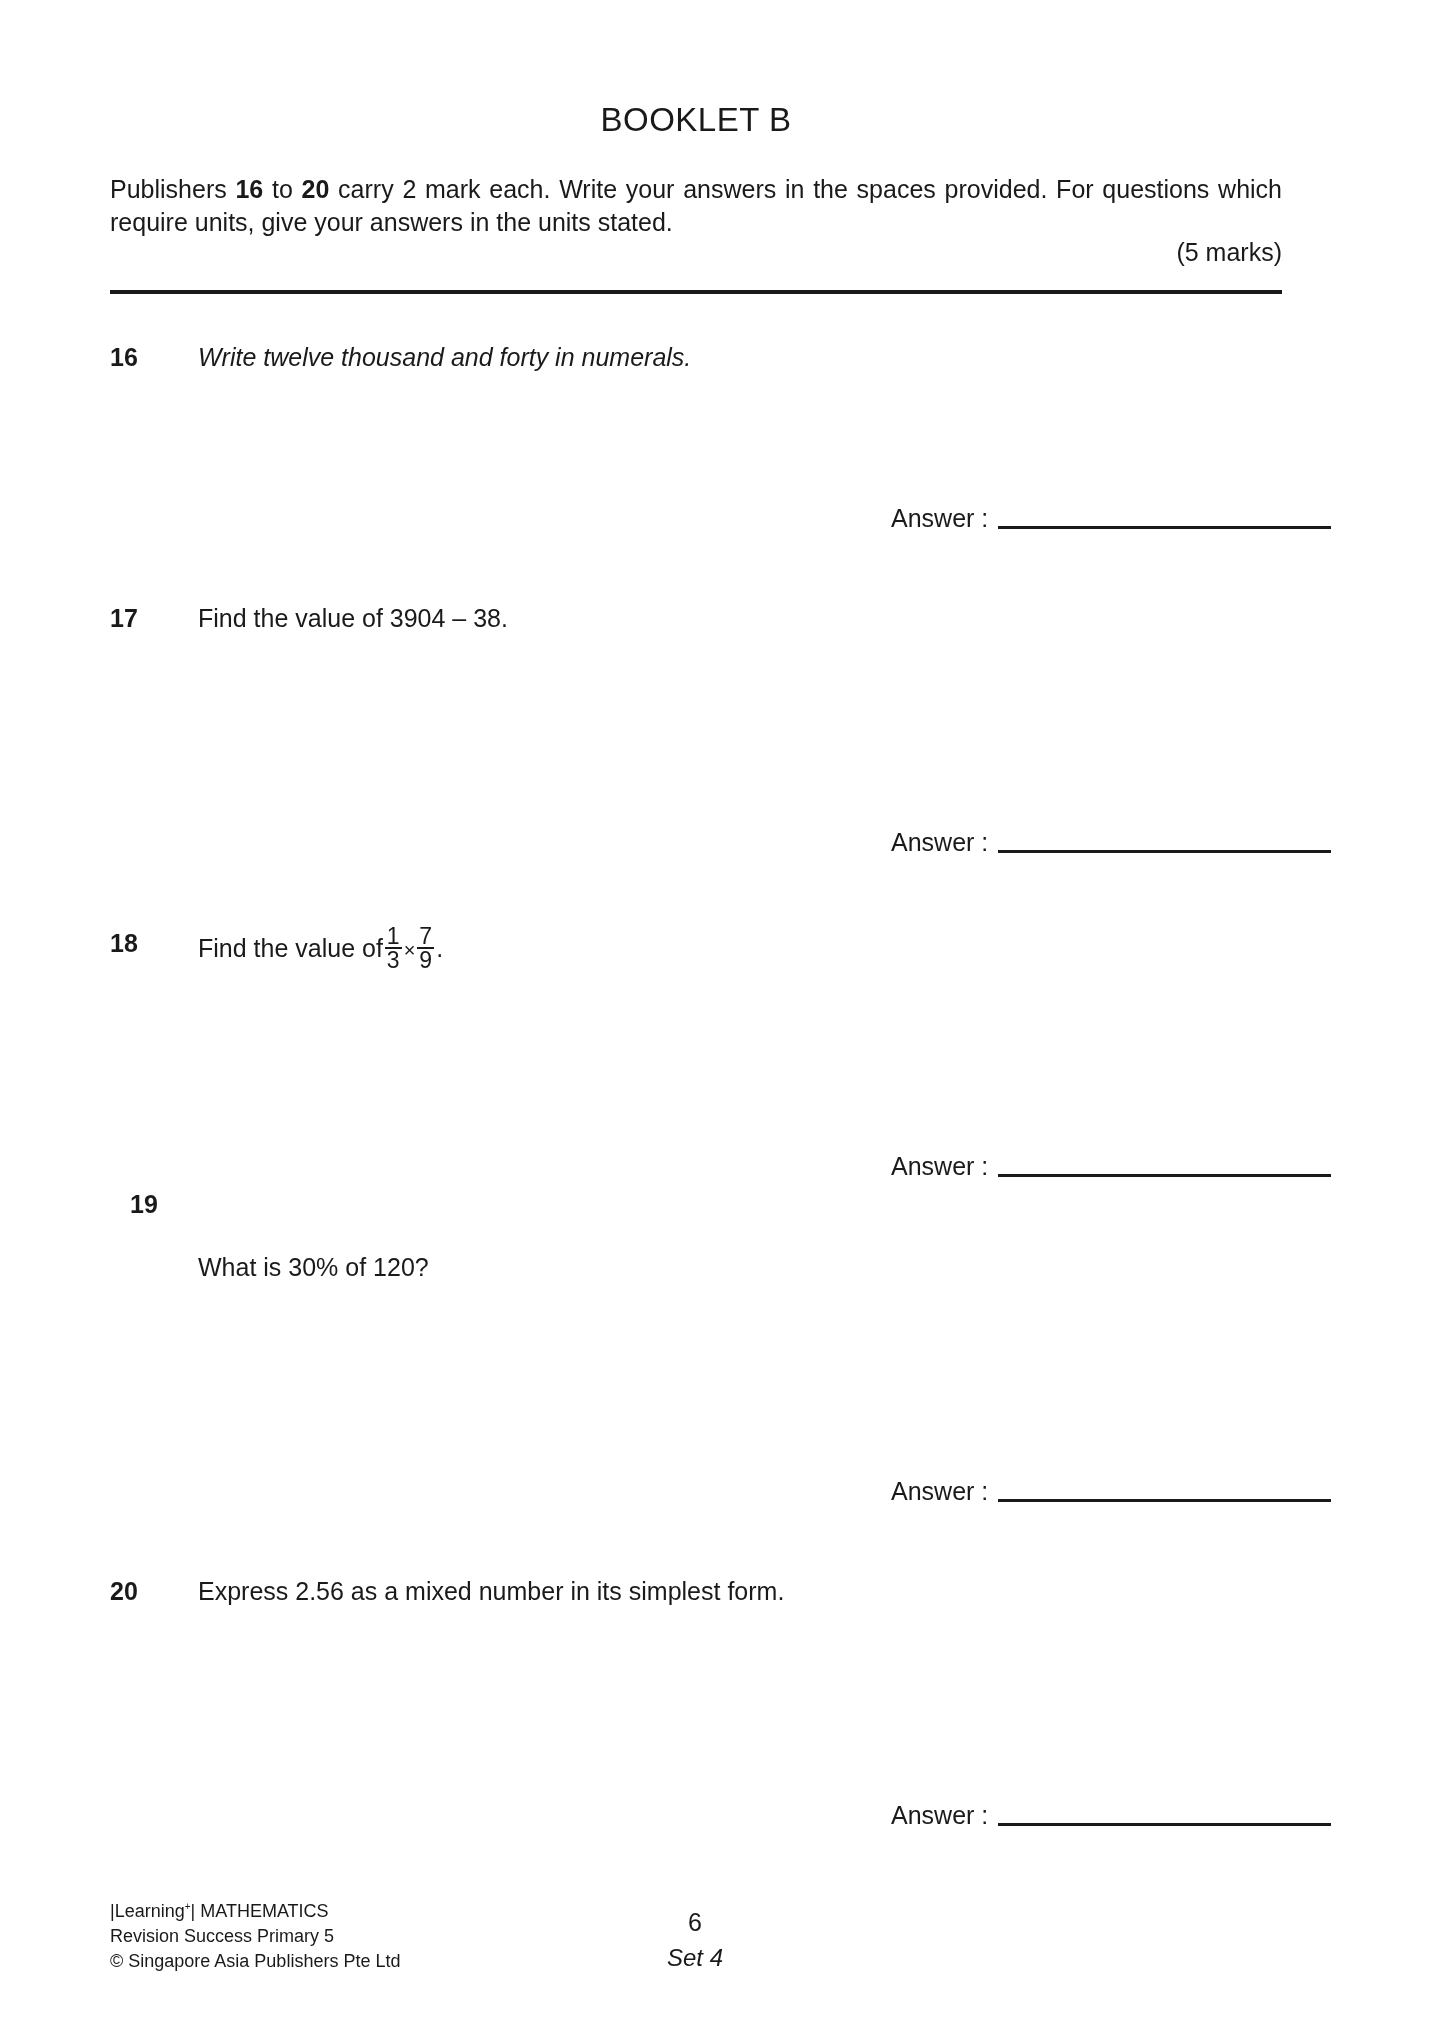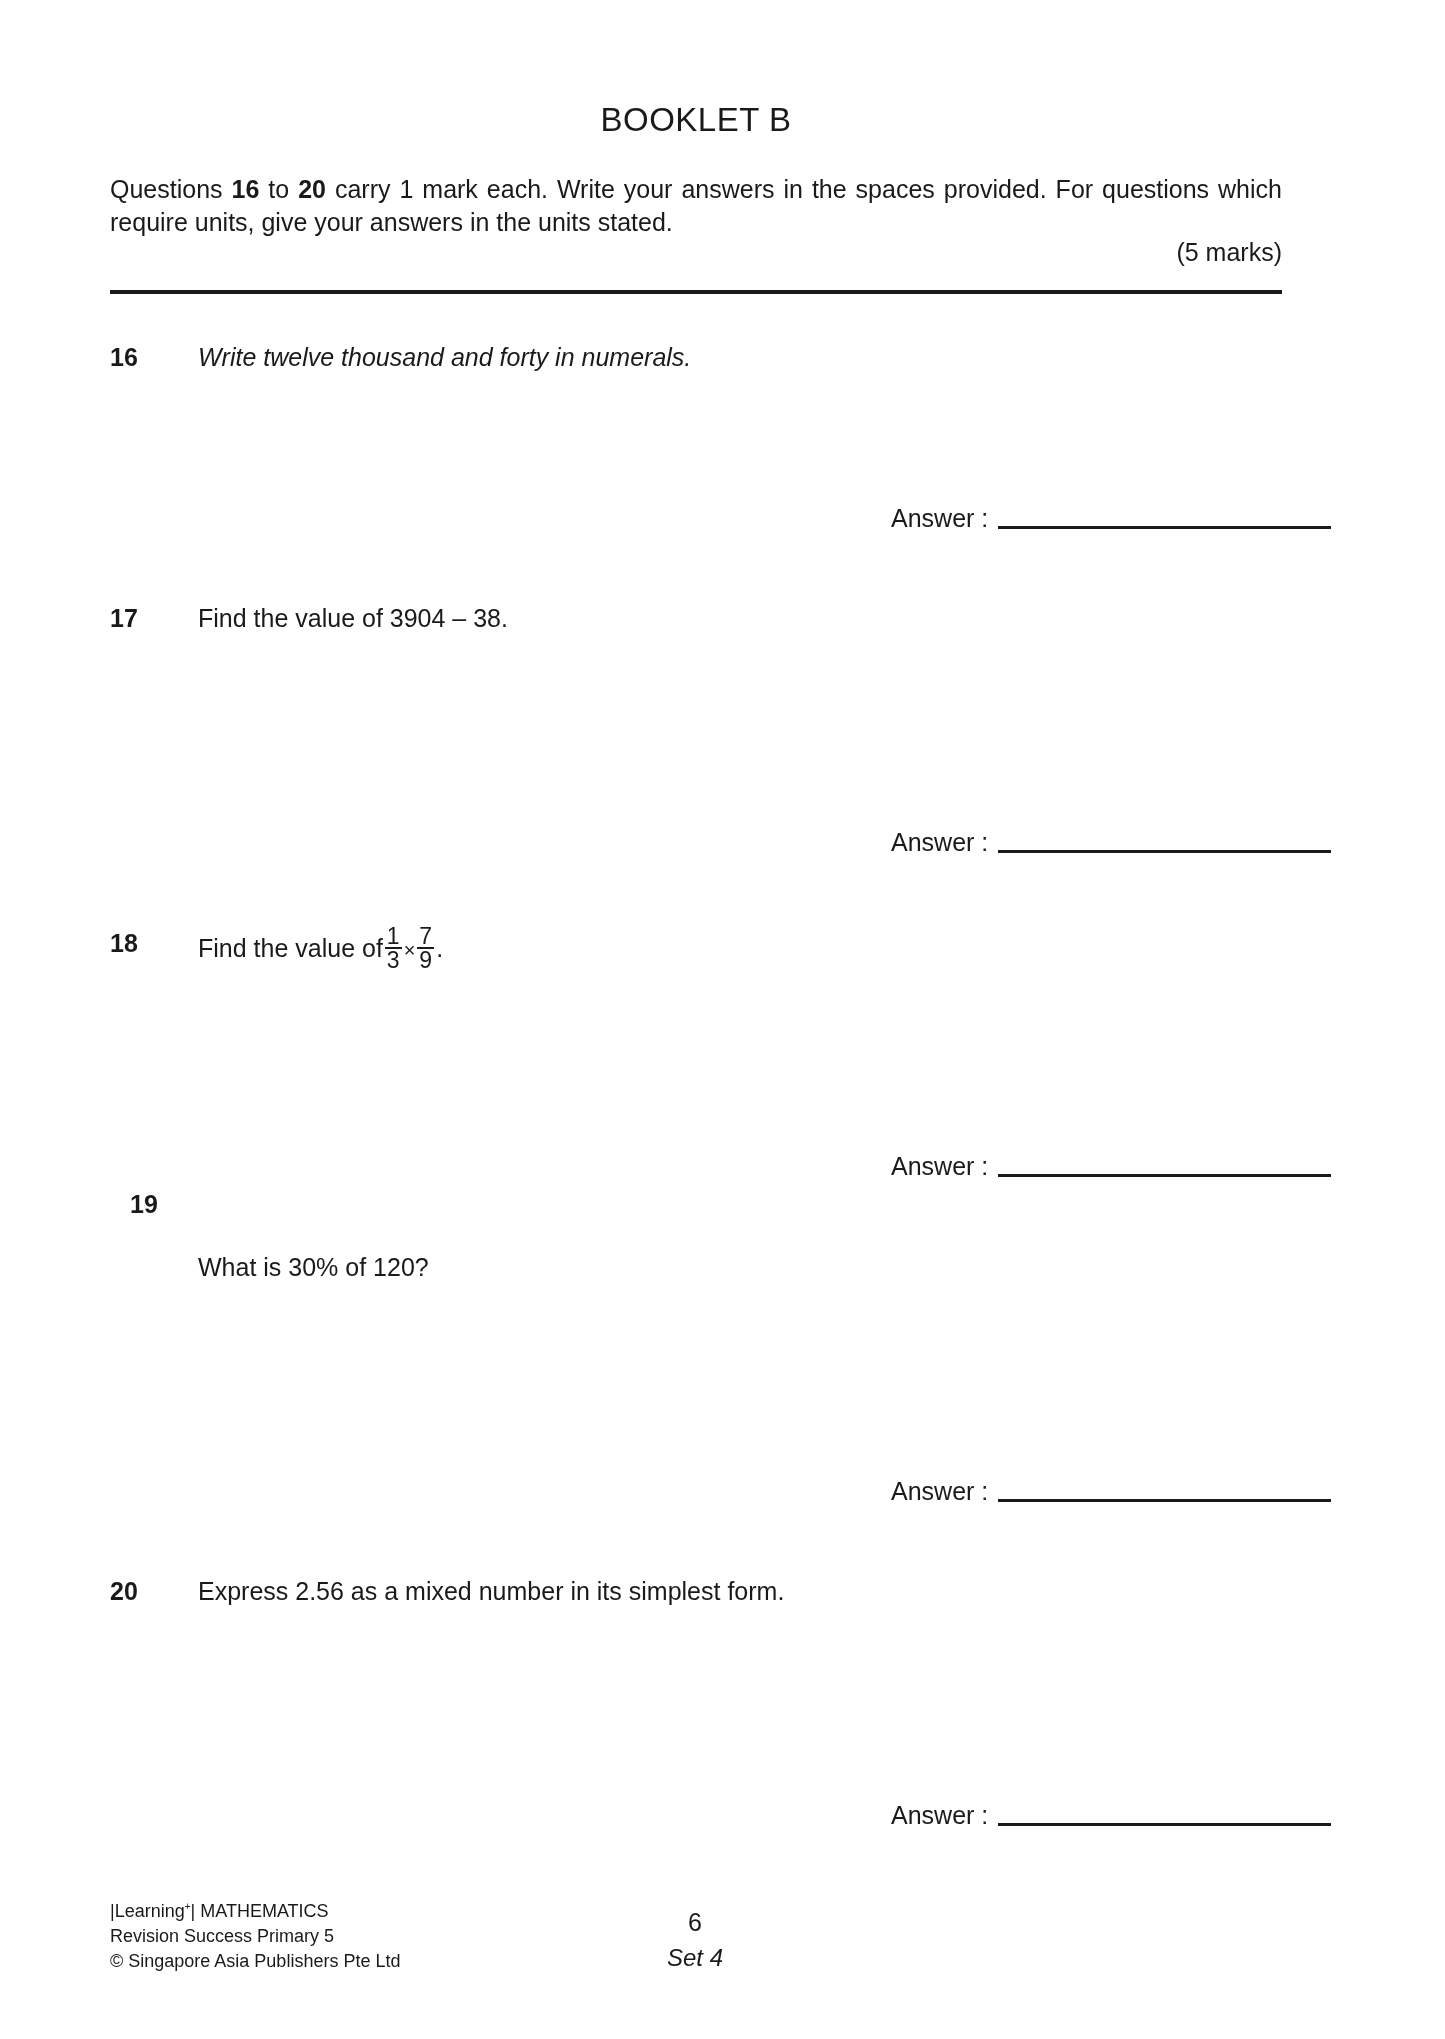--- a/index.html
+++ b/index.html
@@ -55,21 +55,21 @@
   }
   .set-label {
     left: 640px; width: 110px; top: 1944px; text-align: center; font-size: 24px; font-style: italic;
   }
 </style>
 </head>
 <body>
 
 <div class="abs title">BOOKLET B</div>
 
-<div class="abs instr"><span>Questions </span><b>16</b><span> to </span><b>20</b><span> carry 1 mark each. Write your answers in the spaces provided. For questions which require units, give your answers in the units stated.</span></div>
+<div class="abs instr"><span>Publishers </span><b>16</b><span> to </span><b>20</b><span> carry 2 mark each. Write your answers in the spaces provided. For questions which require units, give your answers in the units stated.</span></div>
 
 <div class="abs marks">(5 marks)</div>
 
 <div class="abs rule"></div>
 
 <div class="abs qnum" style="top:343px;">16</div>
 <div class="abs qtext" style="top:343px;font-style:italic;">Write twelve thousand and forty in numerals.</div>
 <div class="abs answer" style="top:504px;">
   <span class="label">Answer :</span>
   <span class="line"></span>

